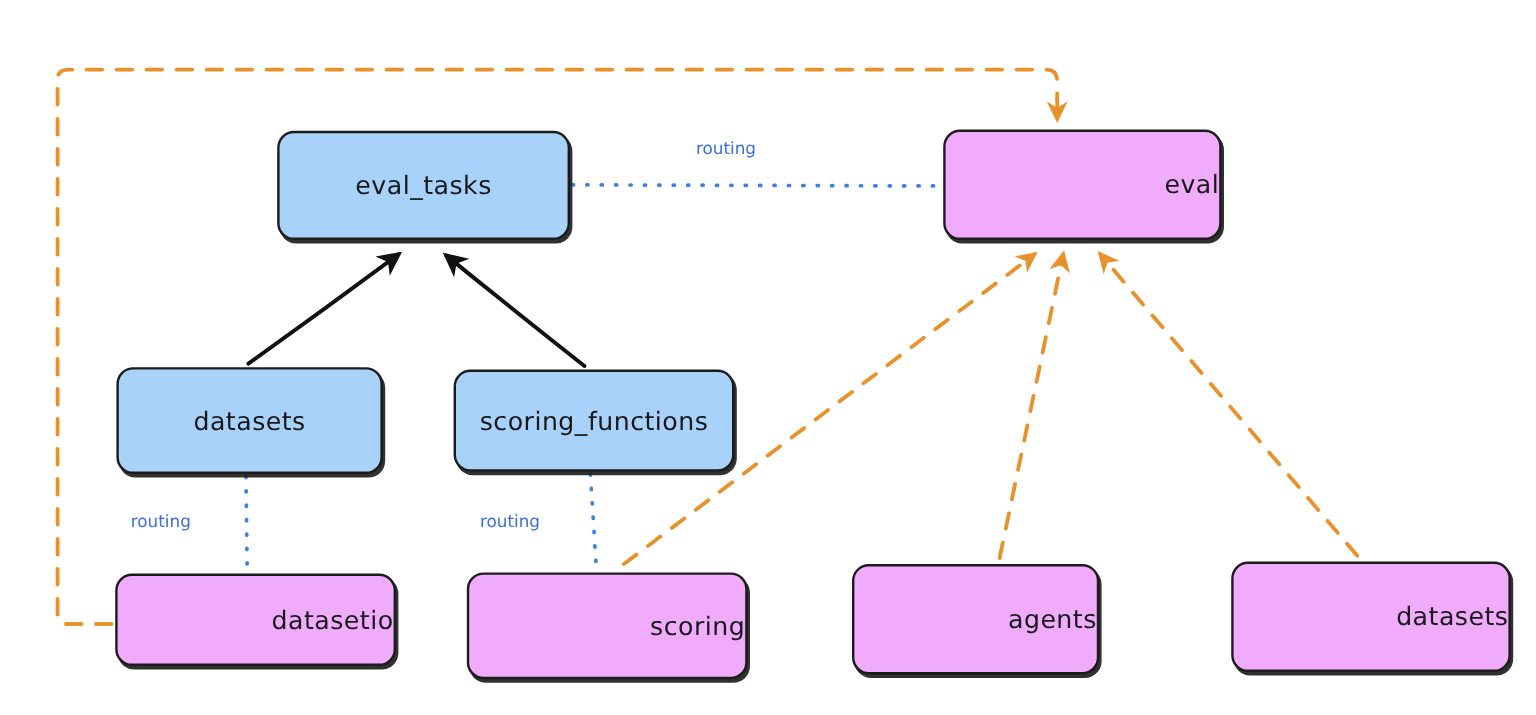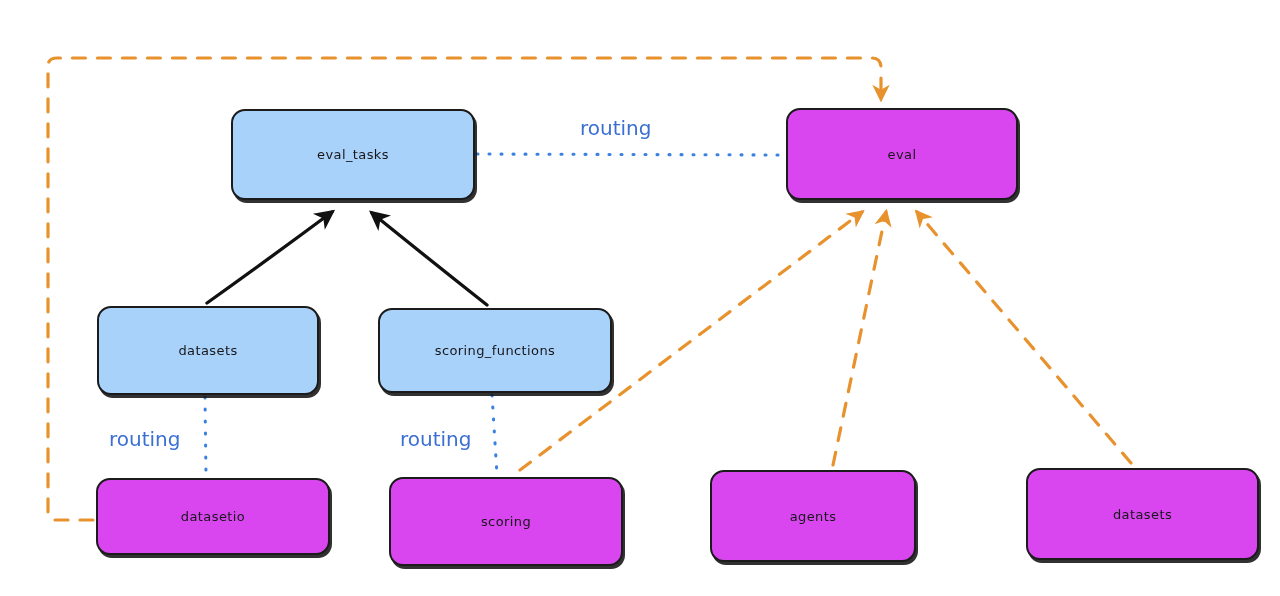--- a/index.html
+++ b/index.html
@@ -31,36 +31,37 @@
     box-sizing: border-box;
     border: 2.6px solid #1b1b1b;
     border-radius: 14px;
     display: flex;
     align-items: center;
     justify-content: center;
     box-shadow: 2px 3px 0 rgba(20,20,20,0.88);
   }
   .node .node-label {
     font-family: "DejaVu Sans", sans-serif;
-    font-size: 13px;
+    font-size: 21px;
     color: #17171a;
     letter-spacing: 0.4px;
     white-space: nowrap;
     user-select: none;
   }
   .node.api {
     background: #a9d2fb;
   }
   .node.provider {
-    background: #d946ef;
+    background: #f0abfc;
+    justify-content: flex-end;
   }
   .edge-label {
     position: absolute;
     font-family: "DejaVu Sans", sans-serif;
-    font-size: 20px;
+    font-size: 14px;
     color: #3b6fd4;
     white-space: nowrap;
     user-select: none;
   }
 </style>
 </head>
 <body>
 
 <div id="canvas">
 

